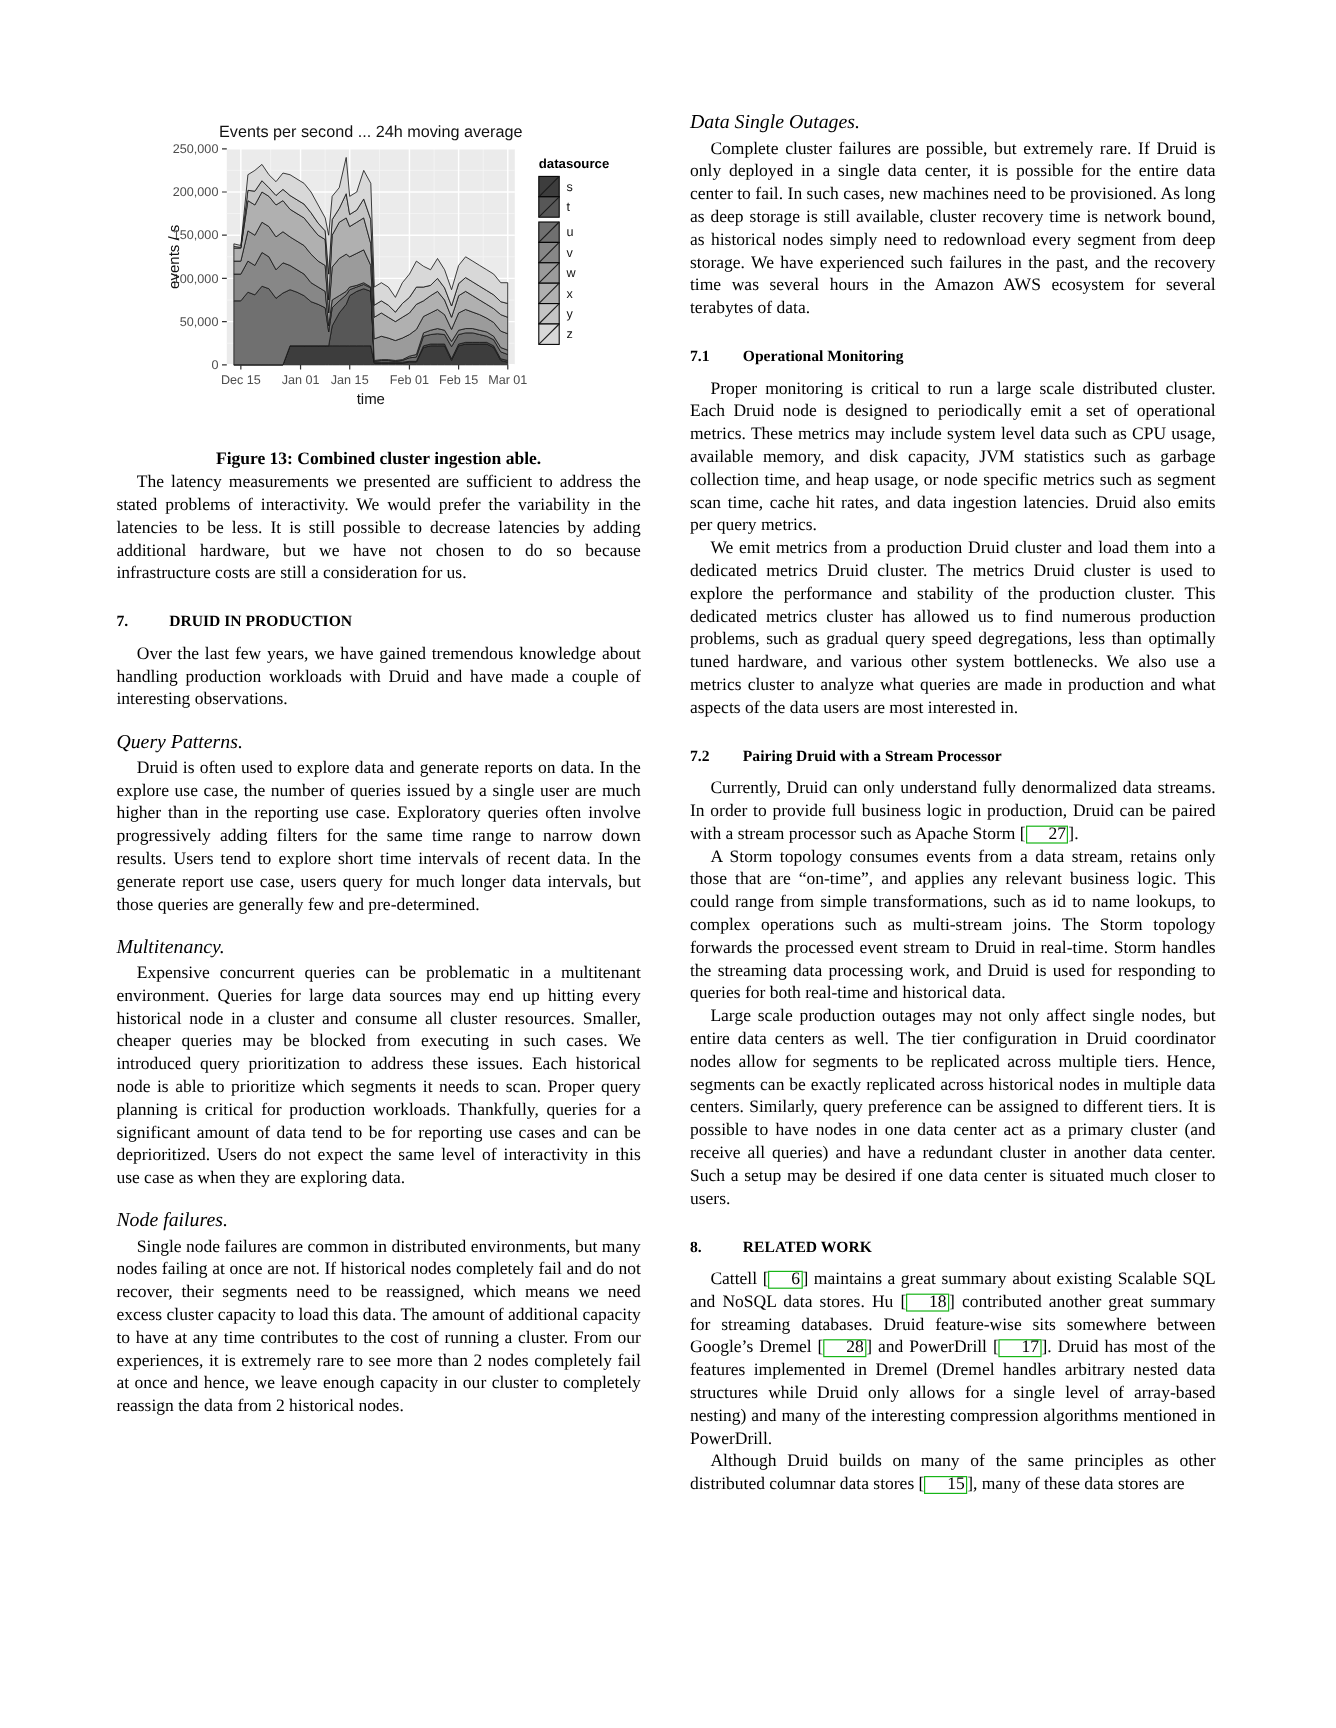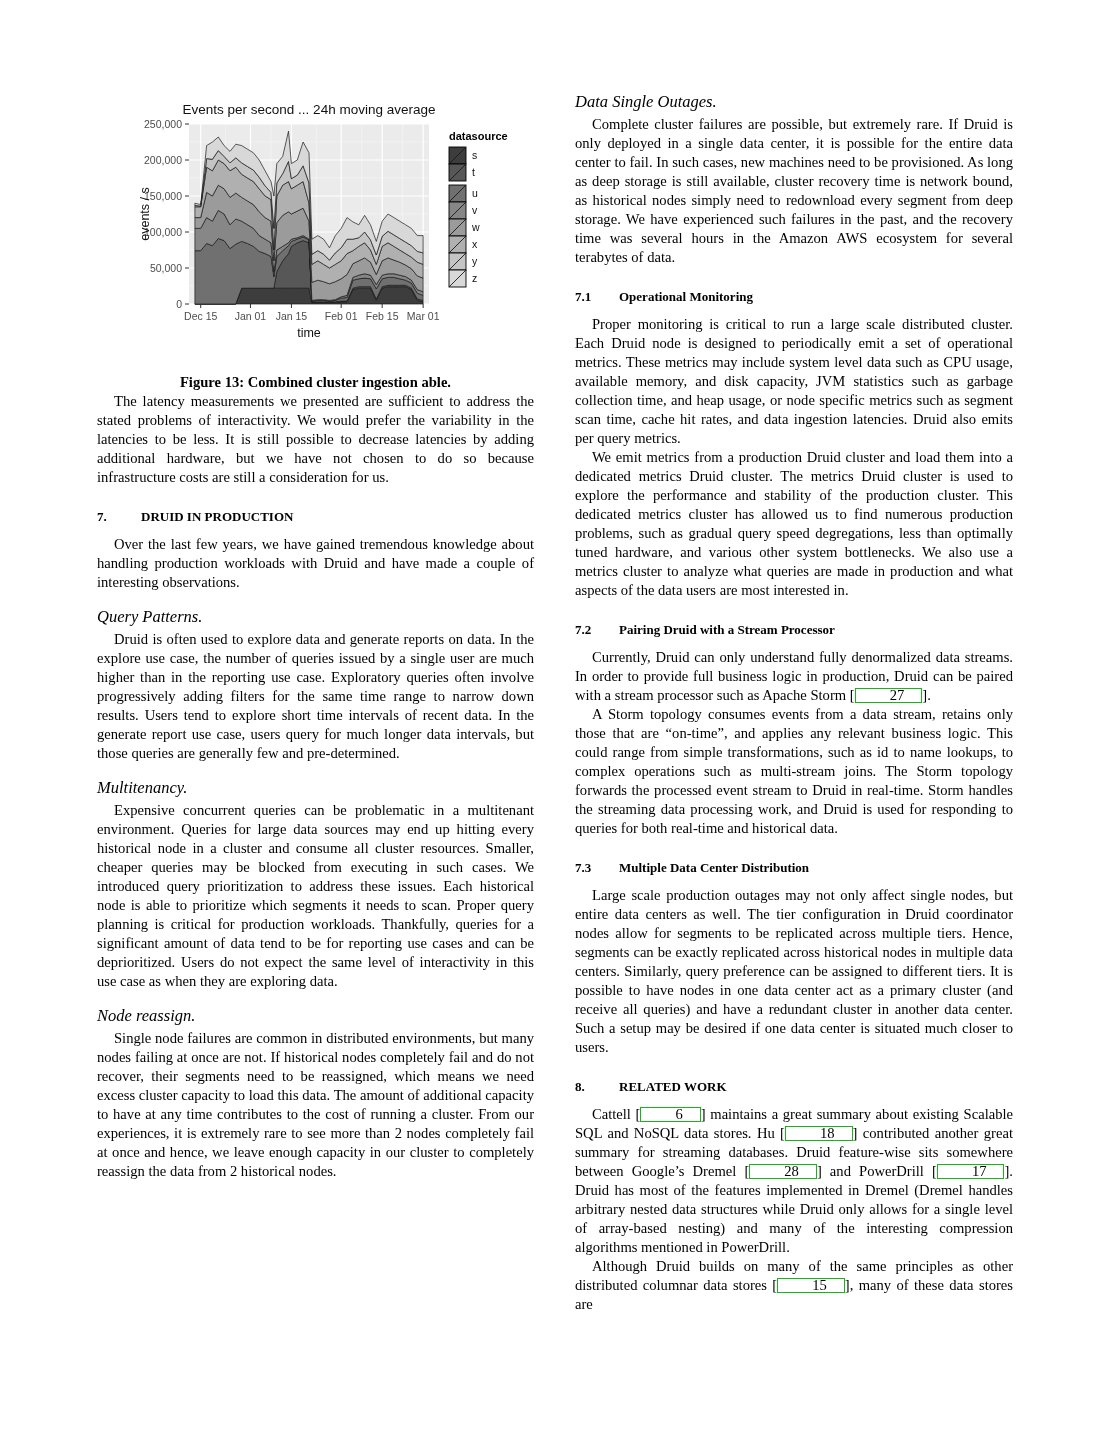--- a/index.html
+++ b/index.html
@@ -12,21 +12,21 @@
   h2.sec{font-size:13px;line-height:20px;font-weight:bold;font-style:normal;
          margin:20px 0 8px 0;text-align:left;text-indent:0;}
   h2.sec .secnum{display:inline-block;min-width:44px;}
   h3.subsec{font-size:16.5px;line-height:20px;font-weight:normal;font-style:italic;
             margin:15px 0 3px 0;text-align:left;text-indent:0;}
   h3.first{margin-top:0;}
   .figure{margin:0 0 0 0;}
   .fig-caption{font-weight:bold;text-align:center;font-size:14.6px;margin-top:16px;text-indent:0;}
   .body-start{margin-top:44px;}
   .citewrap{white-space:nowrap;}
-  .cite{display:inline-block;border:1.5px solid #17b517;padding:0 17px;line-height:13px;}
+  .cite{display:inline-block;border:1.5px solid #17b517;padding:0 1px;line-height:13px;}
   svg text{font-family:"Liberation Sans","DejaVu Sans",sans-serif;}
 </style>
 </head>
 <body>
 
 <div class="page">
 
   <div class="col col-left">
 
     <div class="figure">
@@ -128,37 +128,36 @@
 
     <h2 class="sec"><span class="secnum">7.</span><span>DRUID IN PRODUCTION</span></h2>
     <p class="para">Over the last few years, we have gained tremendous knowledge about handling production workloads with Druid and have made a couple of interesting observations.</p>
 
     <h3 class="subsec">Query Patterns.</h3>
     <p class="para">Druid is often used to explore data and generate reports on data. In the explore use case, the number of queries issued by a single user are much higher than in the reporting use case. Exploratory queries often involve progressively adding filters for the same time range to narrow down results. Users tend to explore short time intervals of recent data. In the generate report use case, users query for much longer data intervals, but those queries are generally few and pre-determined.</p>
 
     <h3 class="subsec">Multitenancy.</h3>
     <p class="para">Expensive concurrent queries can be problematic in a multitenant environment. Queries for large data sources may end up hitting every historical node in a cluster and consume all cluster resources. Smaller, cheaper queries may be blocked from executing in such cases. We introduced query prioritization to address these issues. Each historical node is able to prioritize which segments it needs to scan. Proper query planning is critical for production workloads. Thankfully, queries for a significant amount of data tend to be for reporting use cases and can be deprioritized. Users do not expect the same level of interactivity in this use case as when they are exploring data.</p>
 
-    <h3 class="subsec">Node reassign.</h3>
+    <h3 class="subsec">Node failures.</h3>
     <p class="para">Single node failures are common in distributed environments, but many nodes failing at once are not. If historical nodes completely fail and do not recover, their segments need to be reassigned, which means we need excess cluster capacity to load this data. The amount of additional capacity to have at any time contributes to the cost of running a cluster. From our experiences, it is extremely rare to see more than 2 nodes completely fail at once and hence, we leave enough capacity in our cluster to completely reassign the data from 2 historical nodes.</p>
   </div>
 
   <div class="col col-right">
 
     <h3 class="subsec first">Data Single Outages.</h3>
     <p class="para">Complete cluster failures are possible, but extremely rare. If Druid is only deployed in a single data center, it is possible for the entire data center to fail. In such cases, new machines need to be provisioned. As long as deep storage is still available, cluster recovery time is network bound, as historical nodes simply need to redownload every segment from deep storage. We have experienced such failures in the past, and the recovery time was several hours in the Amazon AWS ecosystem for several terabytes of data.</p>
 
     <h2 class="sec"><span class="secnum">7.1</span><span>Operational Monitoring</span></h2>
     <p class="para">Proper monitoring is critical to run a large scale distributed cluster. Each Druid node is designed to periodically emit a set of operational metrics. These metrics may include system level data such as CPU usage, available memory, and disk capacity, JVM statistics such as garbage collection time, and heap usage, or node specific metrics such as segment scan time, cache hit rates, and data ingestion latencies. Druid also emits per query metrics.</p>
     <p class="para">We emit metrics from a production Druid cluster and load them into a dedicated metrics Druid cluster. The metrics Druid cluster is used to explore the performance and stability of the production cluster. This dedicated metrics cluster has allowed us to find numerous production problems, such as gradual query speed degregations, less than optimally tuned hardware, and various other system bottlenecks. We also use a metrics cluster to analyze what queries are made in production and what aspects of the data users are most interested in.</p>
 
     <h2 class="sec"><span class="secnum">7.2</span><span>Pairing Druid with a Stream Processor</span></h2>
     <p class="para">Currently, Druid can only understand fully denormalized data streams. In order to provide full business logic in production, Druid can be paired with a stream processor such as Apache Storm <span class="citewrap">[<span class="cite">27</span>]</span>.</p>
     <p class="para">A Storm topology consumes events from a data stream, retains only those that are “on-time”, and applies any relevant business logic. This could range from simple transformations, such as id to name lookups, to complex operations such as multi-stream joins. The Storm topology forwards the processed event stream to Druid in real-time. Storm handles the streaming data processing work, and Druid is used for responding to queries for both real-time and historical data.</p>
 
-    <h2 class="sec"><span class="secnum">7.3</span><span>Multiple Data Center Distribution</span></h2>
     <p class="para">Large scale production outages may not only affect single nodes, but entire data centers as well. The tier configuration in Druid coordinator nodes allow for segments to be replicated across multiple tiers. Hence, segments can be exactly replicated across historical nodes in multiple data centers. Similarly, query preference can be assigned to different tiers. It is possible to have nodes in one data center act as a primary cluster (and receive all queries) and have a redundant cluster in another data center. Such a setup may be desired if one data center is situated much closer to users.</p>
 
     <h2 class="sec"><span class="secnum">8.</span><span>RELATED WORK</span></h2>
     <p class="para">Cattell <span class="citewrap">[<span class="cite">6</span>]</span> maintains a great summary about existing Scalable SQL and NoSQL data stores. Hu <span class="citewrap">[<span class="cite">18</span>]</span> contributed another great summary for streaming databases. Druid feature-wise sits somewhere between Google’s Dremel <span class="citewrap">[<span class="cite">28</span>]</span> and PowerDrill <span class="citewrap">[<span class="cite">17</span>]</span>. Druid has most of the features implemented in Dremel (Dremel handles arbitrary nested data structures while Druid only allows for a single level of array-based nesting) and many of the interesting compression algorithms mentioned in PowerDrill.</p>
     <p class="para">Although Druid builds on many of the same principles as other distributed columnar data stores <span class="citewrap">[<span class="cite">15</span>]</span>, many of these data stores are</p>
   </div>
 </div>
 
 </body></html>

